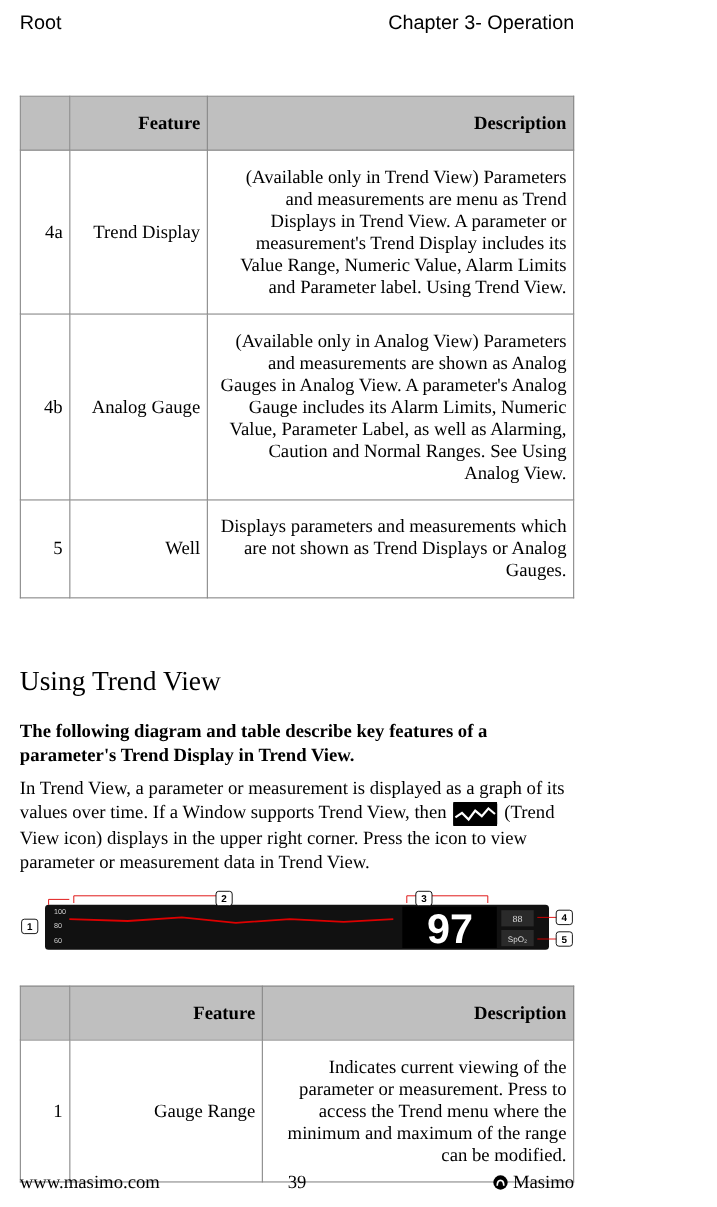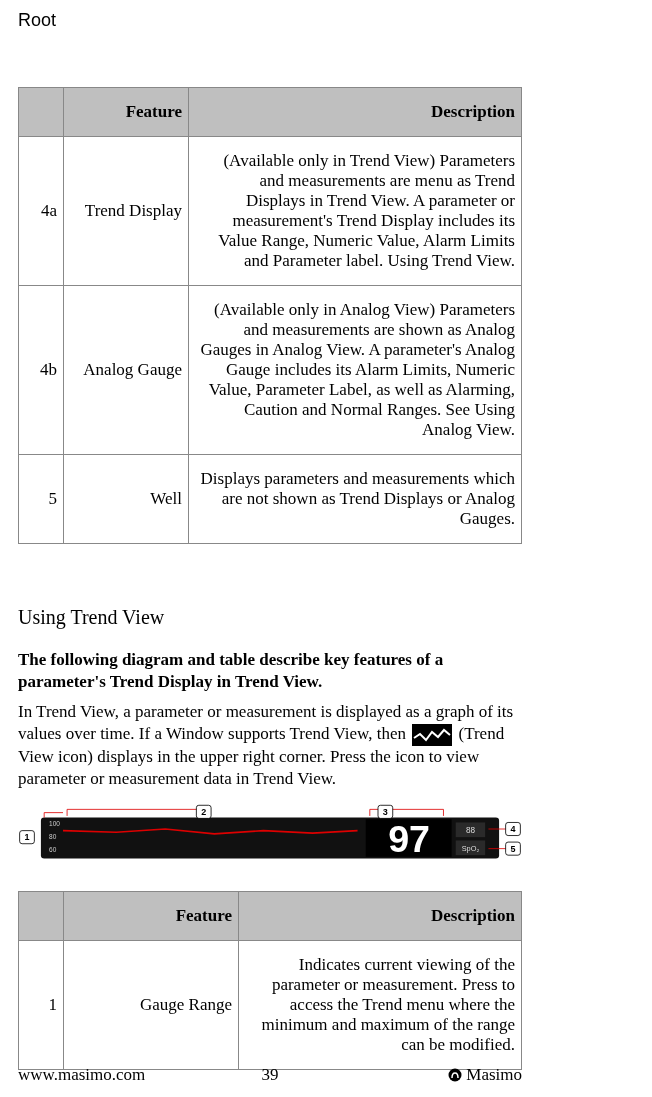--- a/index.html
+++ b/index.html
@@ -42,21 +42,21 @@
   }
   table.feat .col-num { width: 30px; }
   table.feat .col-feat { width: 110px; }
   table.feat.second .col-feat { width: 160px; }
 
   .section-gap { height: 62px; }
 
   h2.section-title {
     font-family: "Times New Roman", Times, serif;
     font-weight: normal;
-    font-size: 20px;
+    font-size: 25px;
     margin: 0 0 20px 0;
   }
   p.body {
     font-size: 17px;
     line-height: 1.3;
     margin: 0 0 8px 0;
   }
   p.bold {
     font-weight: bold;
   }
@@ -107,20 +107,21 @@
     height: 14px;
   }
 </style>
 </head>
 <body>
 
 <div class="page">
 
   <div class="header-row">
     <span>Root</span>
+    <span>Chapter 3- Operation</span>
   </div>
 
   <table class="feat">
     <thead>
       <tr>
         <th class="col-num"></th>
         <th class="col-feat">Feature</th>
         <th>Description</th>
       </tr>
     </thead>

